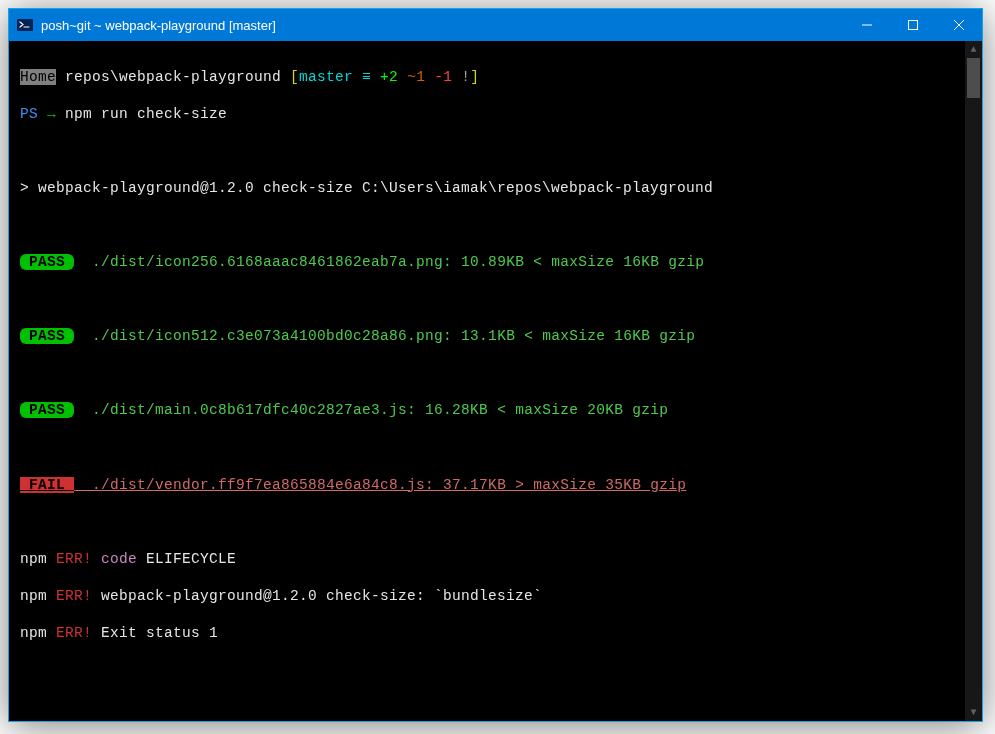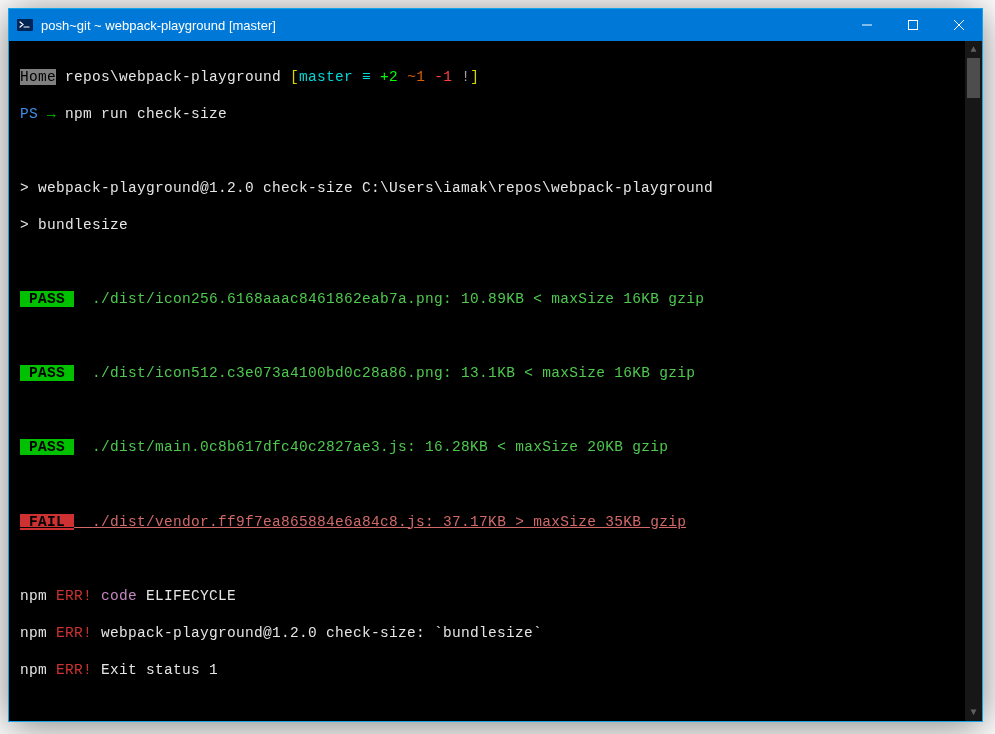--- a/index.html
+++ b/index.html
@@ -93,21 +93,21 @@
     
     .c-home-bg { background: #808080; color: #000; }
     .c-white { color: #e5e5e5; }
     .c-cyan { color: #00d7d7; }
     .c-green-br { color: #00ff00; }
     .c-red-br { color: #ff4040; }
     .c-yellow { color: #d7d700; }
     .c-gray { color: #a0a0a0; }
     .c-blue { color: #3b8eea; }
     .c-green { color: #00c000; }
-    .c-pass-bg { background: #00c000; color: #000; font-weight: bold; }
+    .c-pass-bg { background: #00c000; color: #000; font-weight: bold; border-radius: 6px; }
     .c-fail-bg { background: #cd3131; color: #000; font-weight: bold; text-decoration: underline; }
     .c-dim-green { color: #4ec94e; }
     .c-dim-red { color: #d16969; text-decoration: underline; }
     .c-red-err { color: #cd3131; }
     .c-magenta { color: #c586c0; }
     .c-purple { color: #9370db; }
     .shadow-outer {
       filter: drop-shadow(0 4px 20px rgba(0,0,0,0.5));
     }
   </style>
@@ -143,21 +143,20 @@
       </div>
     </div>
   </div>
 
   <div class="terminal-wrap">
     <div class="terminal">
 <div class="line"><span class="c-home-bg">Home</span><span class="c-white"> repos\webpack-playground </span><span class="c-yellow">[</span><span class="c-cyan">master</span><span class="c-cyan"> ≡ </span><span class="c-green-br">+2</span><span> </span><span style="color:#d75f00">~1</span><span> </span><span class="c-red-br">-1</span><span class="c-gray"> !</span><span class="c-yellow">]</span></div>
 <div class="line"><span class="c-blue">PS</span><span class="c-green"> → </span><span class="c-white">npm run check-size</span></div>
 <div class="line"> </div>
 <div class="line c-white">&gt; webpack-playground@1.2.0 check-size C:\Users\iamak\repos\webpack-playground</div>
-<div class="line c-white">&gt; bundlesize</div>
 <div class="line"> </div>
 <div class="line"><span class="c-pass-bg"> <span>PASS</span> </span><span class="c-dim-green">  <span>./dist/icon256.6168aaac8461862eab7a.png: 10.89KB &lt; maxSize 16KB gzip</span></span></div>
 <div class="line"> </div>
 <div class="line"><span class="c-pass-bg"> <span>PASS</span> </span><span class="c-dim-green">  <span>./dist/icon512.c3e073a4100bd0c28a86.png: 13.1KB &lt; maxSize 16KB gzip</span></span></div>
 <div class="line"> </div>
 <div class="line"><span class="c-pass-bg"> <span>PASS</span> </span><span class="c-dim-green">  <span>./dist/main.0c8b617dfc40c2827ae3.js: 16.28KB &lt; maxSize 20KB gzip</span></span></div>
 <div class="line"> </div>
 <div class="line"><span class="c-fail-bg"> <span>FAIL</span> </span><span class="c-dim-red">  <span>./dist/vendor.ff9f7ea865884e6a84c8.js: 37.17KB &gt; maxSize 35KB gzip</span></span></div>
 <div class="line"> </div>
 <div class="line"><span class="c-white">npm</span><span class="c-red-err"> ERR!</span><span class="c-magenta"> code</span><span class="c-white"> ELIFECYCLE</span></div>

